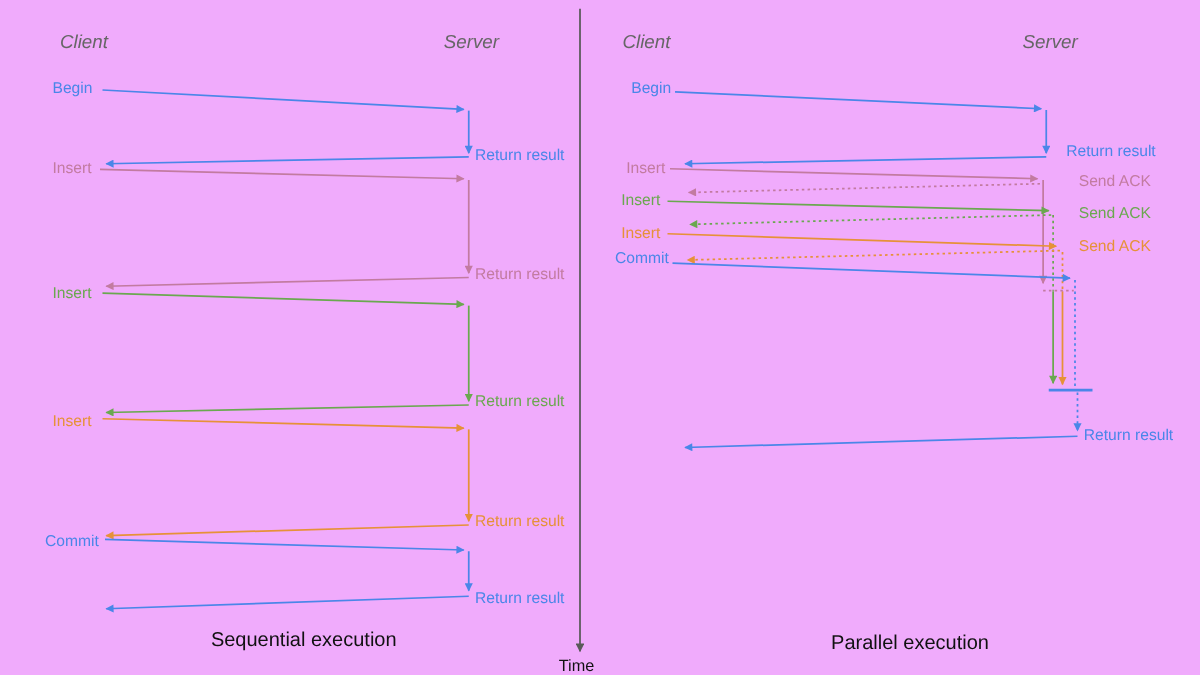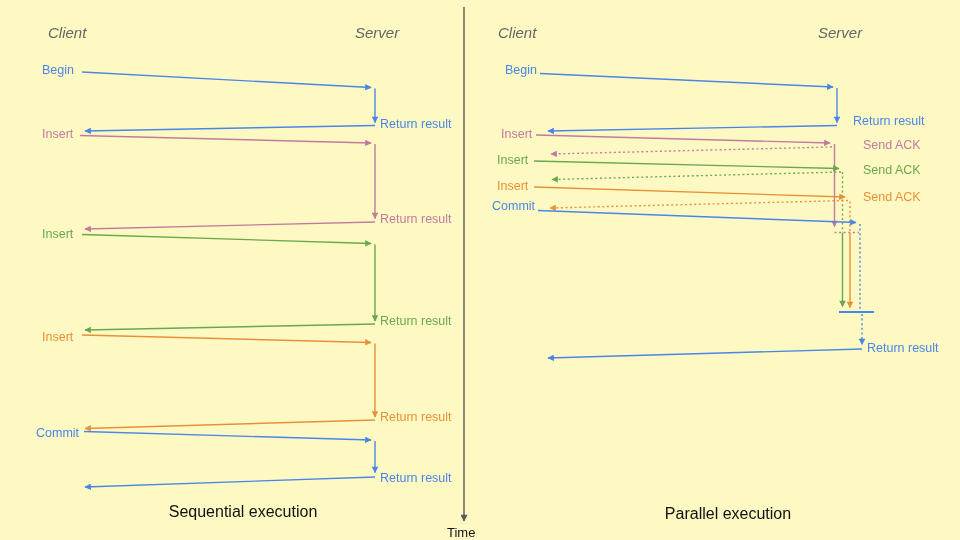--- a/index.html
+++ b/index.html
@@ -1,16 +1,16 @@
 <!DOCTYPE html>
 <html><head>
 <meta charset="utf-8">
 <style>
   html,body { margin:0; padding:0; background:#ffffff; }
-  .stage { position:relative; width:960px; height:540px; background:#fef9c3; overflow:hidden; }
+  .stage { position:relative; width:960px; height:540px; background:#f0abfc; overflow:hidden; }
   svg { display:block; font-family:"Liberation Sans", sans-serif; }
   svg line, svg path.ln { fill:none; stroke-width:1.4; }
   .dash { stroke-dasharray:2 2.6; }
   .s-blue   { stroke:#4a86e8; }
   .s-pink   { stroke:#c27ba0; }
   .s-green  { stroke:#6aa84f; }
   .s-orange { stroke:#e69138; }
   .s-axis   { stroke:#595959; }
   .syncbar  { stroke-width:2.2; }
   text { font-size:12.5px; }

